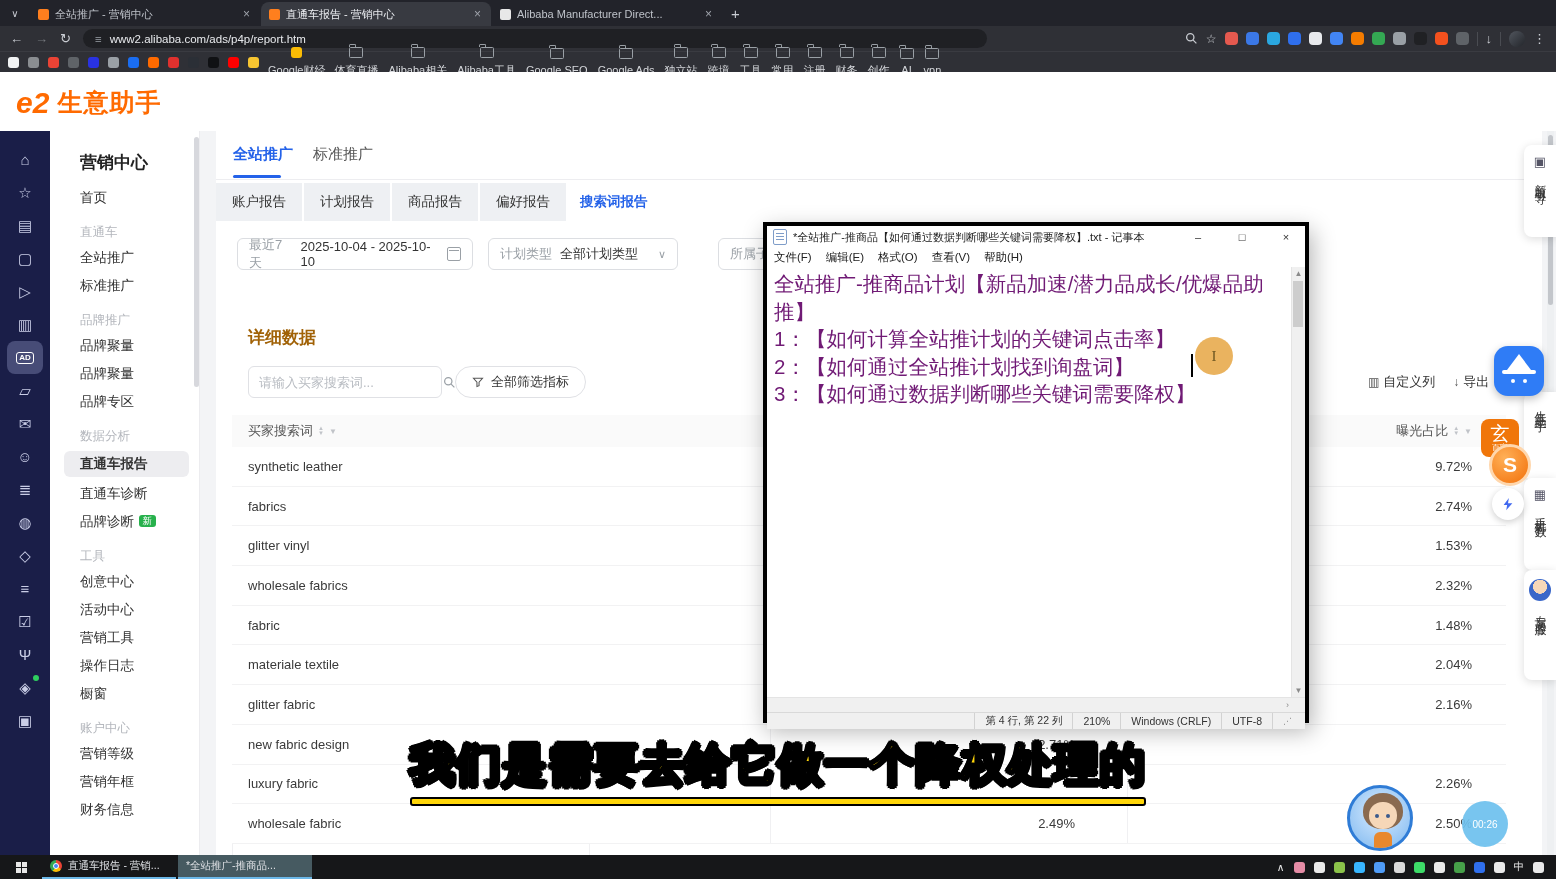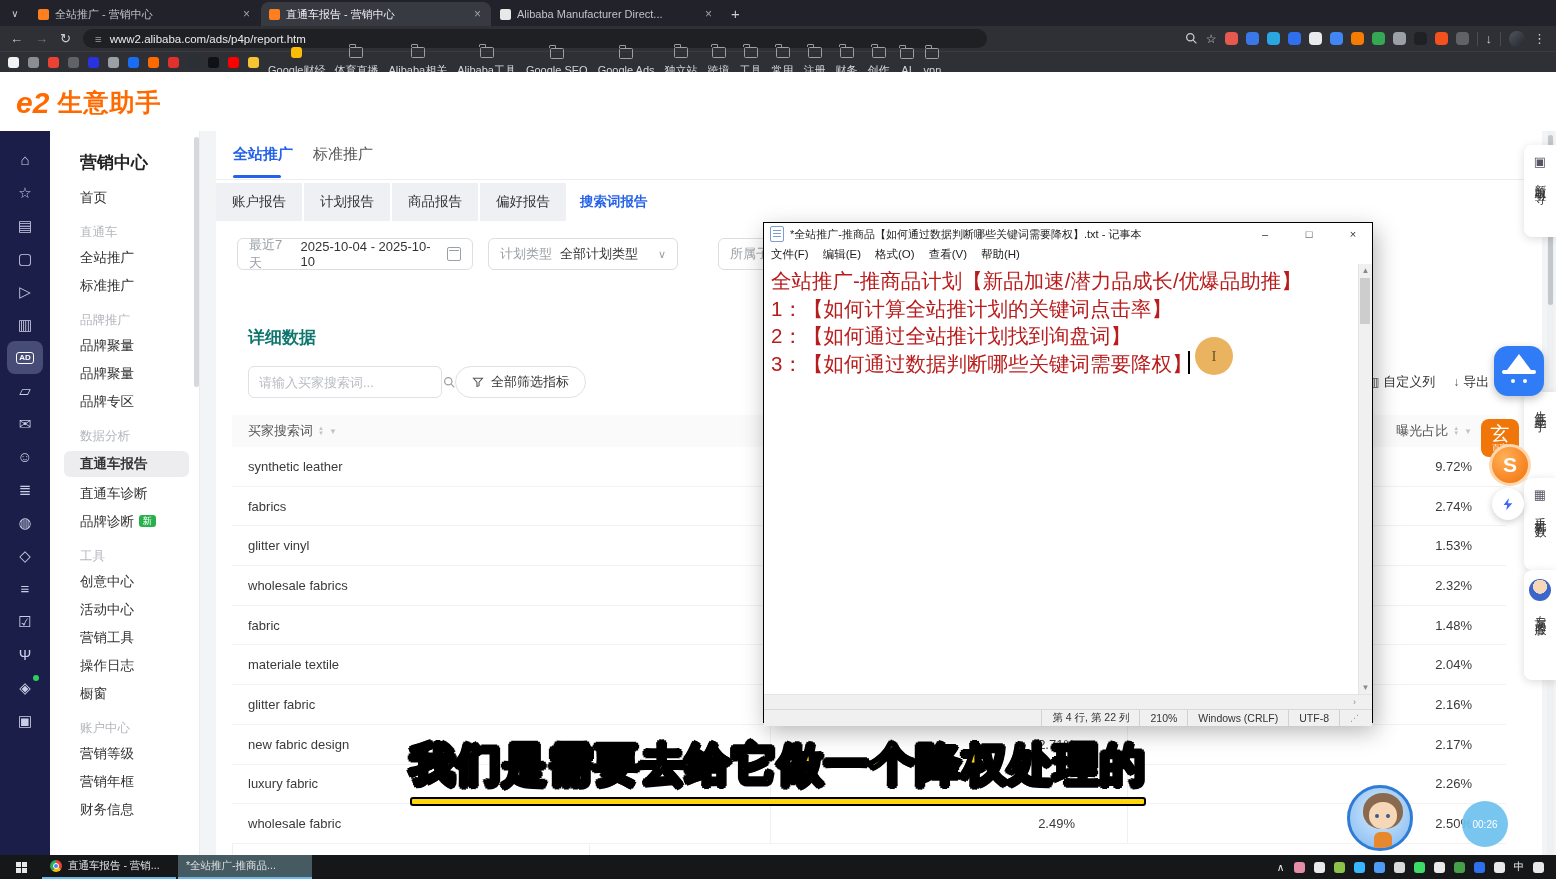--- a/index.html
+++ b/index.html
@@ -64,48 +64,48 @@
   .ttab{position:absolute;top:14px;font-size:15px;color:#555;}
   .ttab.active{color:#2462e9;font-weight:700;}
   .ttab-underline{position:absolute;left:17px;top:44px;width:48px;height:3px;background:#2462e9;border-radius:2px;}
   .subtabs{position:absolute;left:216px;top:183px;height:38px;display:flex;gap:2px;}
   .subtab{min-width:86px;padding:0 12px;box-sizing:border-box;background:#eef0f3;display:flex;align-items:center;justify-content:center;font-size:13.5px;color:#333;white-space:nowrap;}
   .subtab.active{background:#fff;color:#2462e9;font-weight:700;}
   .pill{position:absolute;height:32px;border:1px solid #dcdee2;border-radius:6px;background:#fff;display:flex;align-items:center;gap:8px;padding:0 11px;box-sizing:border-box;font-size:13px;color:#333;}
   .pill .lbl{color:#9aa0a6;}
   .calico{width:13px;height:12px;border:1.4px solid #9aa0a6;border-radius:2px;position:relative;margin-left:2px;}
   .calico::before{content:"";position:absolute;left:1px;top:2px;right:1px;border-top:1.4px solid #9aa0a6;}
-  .detail-title{position:absolute;left:248px;top:326px;font-size:17px;font-weight:700;color:#0f766e;}
+  .detail-title{position:absolute;left:248px;top:326px;font-size:17px;font-weight:700;color:#a16207;}
   .search-box{position:absolute;left:248px;top:366px;width:192px;height:30px;border:1px solid #e0e1e5;border-radius:6px;background:#fff;display:flex;align-items:center;}
   .search-box input{border:none;outline:none;flex:1;padding:0 8px 0 10px;font-size:13px;color:#333;background:transparent;font-family:inherit;}
   .search-box input::placeholder{color:#b8bcc2;}
   .chip{position:absolute;left:455px;top:366px;height:30px;border:1px solid #e0e1e5;border-radius:16px;background:#fff;display:flex;align-items:center;gap:7px;padding:0 16px;font-size:13px;color:#333;}
   .rightbtns{position:absolute;left:1368px;top:373px;display:flex;gap:18px;font-size:13px;color:#333;align-items:center;}
   .rb{display:flex;align-items:center;gap:4px;white-space:nowrap;}
   .rb .ric{color:#555;font-size:12px;}
   
   .tbl{position:absolute;left:232px;top:415px;width:1274px;height:440px;overflow:hidden;}
   .thead{display:flex;height:32px;background:#fafafa;align-items:center;font-size:13px;color:#555;}
   .trow{display:flex;height:38.7px;align-items:center;border-bottom:1px solid #f2f2f3;font-size:13px;color:#3a3a3a;}
   .c-kw{width:538px;box-sizing:border-box;padding-left:16px;display:flex;align-items:center;gap:5px;}
   .c-mid{width:357px;box-sizing:border-box;text-align:right;padding-right:52px;border-left:1px solid #f0f0f2;height:100%;display:flex;align-items:center;justify-content:flex-end;}
   .c-exp{width:379px;box-sizing:border-box;text-align:right;padding-right:34px;border-left:1px solid #f0f0f2;height:100%;display:flex;align-items:center;justify-content:flex-end;gap:5px;}
   .sorts{display:inline-flex;flex-direction:column;line-height:5px;font-size:6px;color:#c0c3c8;}
   .fun{font-size:8px;color:#c0c3c8;}
   
-  .notepad{position:absolute;left:763px;top:222px;width:610px;height:501px;background:#fff;border:1px solid #000000;box-shadow:3px 8px 22px rgba(0,0,0,.30);z-index:50;box-sizing:border-box;}
+  .notepad{position:absolute;left:763px;top:222px;width:546px;height:501px;background:#fff;border:4px solid #000000;box-shadow:3px 8px 22px rgba(0,0,0,.30);z-index:50;box-sizing:border-box;}
   .np-title{height:22px;display:flex;align-items:center;gap:6px;padding-left:6px;font-size:11px;color:#222;}
   .np-ico{width:12px;height:14px;background:#fff;border:1.3px solid #7f9dc9;border-radius:2px;position:relative;flex:0 0 auto;}
   .np-ico::before{content:"";position:absolute;left:2px;top:3px;right:2px;border-top:1.2px solid #7f9dc9;box-shadow:0 3px 0 #7f9dc9,0 6px 0 #7f9dc9;}
   .np-title .tt{flex:1;white-space:nowrap;overflow:hidden;text-overflow:ellipsis;}
   .np-ctl{width:38px;height:22px;display:flex;align-items:center;justify-content:center;font-size:11px;color:#333;}
   .np-menu{height:19px;display:flex;align-items:center;font-size:11.5px;color:#222;}
   .np-menu span{padding:0 7px;}
   .np-body{position:relative;height:430px;overflow:hidden;}
-  .np-text{padding:3px 20px 0 7px;font-size:20.5px;line-height:27.5px;color:#b91c1c;}
+  .np-text{padding:3px 20px 0 7px;font-size:20.5px;line-height:27.5px;color:#701a75;}
   .np-caret{position:absolute;left:424px;top:87px;width:1.6px;height:23px;background:#000;}
   .np-vscroll{position:absolute;right:0;top:0;width:14px;height:430px;background:#f0f0f0;border-left:1px solid #e4e4e4;display:flex;flex-direction:column;align-items:center;justify-content:space-between;font-size:8px;color:#8a8a8a;box-sizing:border-box;padding:2px 0;}
   .np-vthumb{position:absolute;right:2px;top:14px;width:10px;height:46px;background:#cdcdcd;}
   .np-hscroll{height:14px;background:#f0f0f0;border-top:1px solid #e4e4e4;display:flex;align-items:center;justify-content:flex-end;padding-right:16px;font-size:9px;color:#8a8a8a;}
   .np-status{height:16px;background:#f0f0f0;border-top:1px solid #d9d9d9;display:flex;align-items:center;font-size:10.5px;color:#333;}
   .np-status .sp{flex:1;}
   .np-status .cell{border-left:1px solid #d2d2d2;height:100%;display:flex;align-items:center;padding:0 10px;white-space:nowrap;}
   .np-grip{width:12px;color:#9a9a9a;font-size:9px;}
   .clickdot{position:absolute;left:1195px;top:337px;width:38px;height:38px;border-radius:50%;background:rgba(229,162,60,.82);z-index:55;display:flex;align-items:center;justify-content:center;font-family:"Liberation Serif",serif;font-size:15px;color:#6d5520;}
   
@@ -664,21 +664,20 @@
         </div>
         <div class="c-mid"></div>
         <div class="c-exp">2.16%</div>
       </div>
 
       <div class="trow">
         <div class="c-kw">
           <span>new fabric design</span>
         </div>
         <div class="c-mid">2.71%</div>
-        <div class="c-exp">2.17%</div>
       </div>
 
       <div class="trow">
         <div class="c-kw">
           <span>luxury fabric</span>
         </div>
         <div class="c-mid"></div>
         <div class="c-exp">2.26%</div>
       </div>
 

